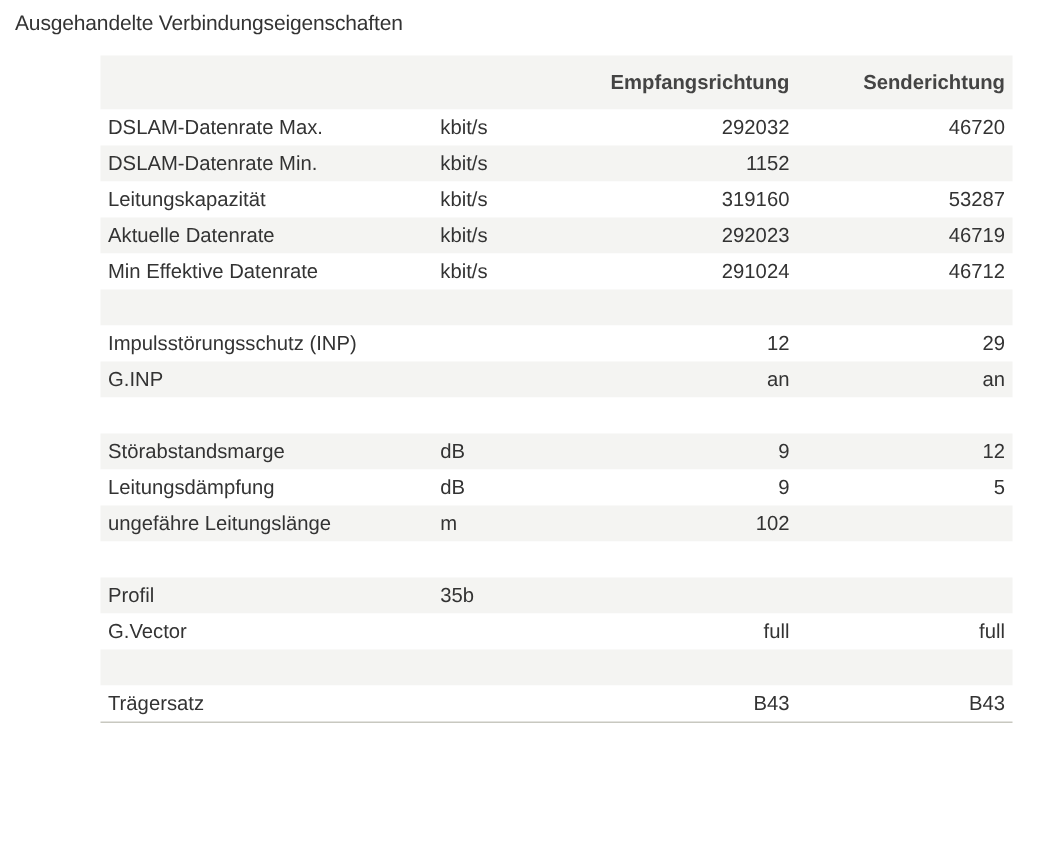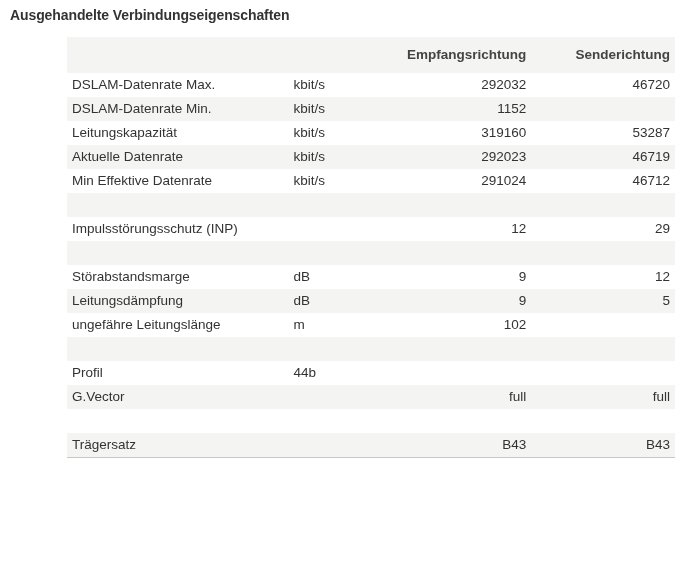--- a/index.html
+++ b/index.html
@@ -13,21 +13,21 @@
     body {
       font-family: "Liberation Sans", "DejaVu Sans", sans-serif;
       color: #333333;
       position: relative;
     }
     .section-title {
       position: absolute;
       left: 10px;
       top: 7px;
       font-size: 14px;
-      font-weight: bold;
+      font-weight: normal;
       color: #333333;
       margin: 0;
       letter-spacing: -0.1px;
       text-align: center;
     }
     .table {
       position: absolute;
       left: 67px;
       top: 37px;
       width: 608px;
@@ -109,20 +109,26 @@
       <td class="col-ds"></td>
       <td class="col-us"></td>
     </tr>
     <tr>
       <td class="col-label">Impulsstörungsschutz (INP)</td>
       <td class="col-unit"></td>
       <td class="col-ds">12</td>
       <td class="col-us">29</td>
     </tr>
     <tr>
+      <td class="col-label">G.INP</td>
+      <td class="col-unit"></td>
+      <td class="col-ds">an</td>
+      <td class="col-us">an</td>
+    </tr>
+    <tr>
       <td class="col-label"></td>
       <td class="col-unit"></td>
       <td class="col-ds"></td>
       <td class="col-us"></td>
     </tr>
     <tr>
       <td class="col-label">Störabstandsmarge</td>
       <td class="col-unit">dB</td>
       <td class="col-ds">9</td>
       <td class="col-us">12</td>
@@ -140,21 +146,21 @@
       <td class="col-us"></td>
     </tr>
     <tr>
       <td class="col-label"></td>
       <td class="col-unit"></td>
       <td class="col-ds"></td>
       <td class="col-us"></td>
     </tr>
     <tr>
       <td class="col-label">Profil</td>
-      <td class="col-unit">44b</td>
+      <td class="col-unit">35b</td>
       <td class="col-ds"></td>
       <td class="col-us"></td>
     </tr>
     <tr>
       <td class="col-label">G.Vector</td>
       <td class="col-unit"></td>
       <td class="col-ds">full</td>
       <td class="col-us">full</td>
     </tr>
     <tr>

